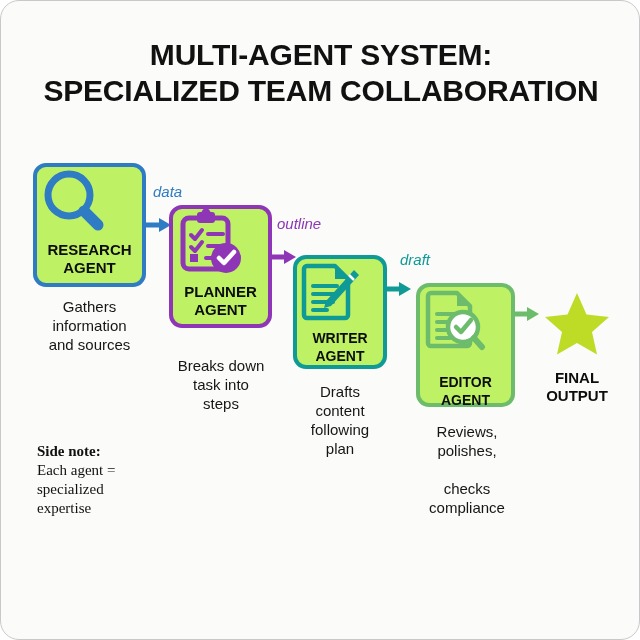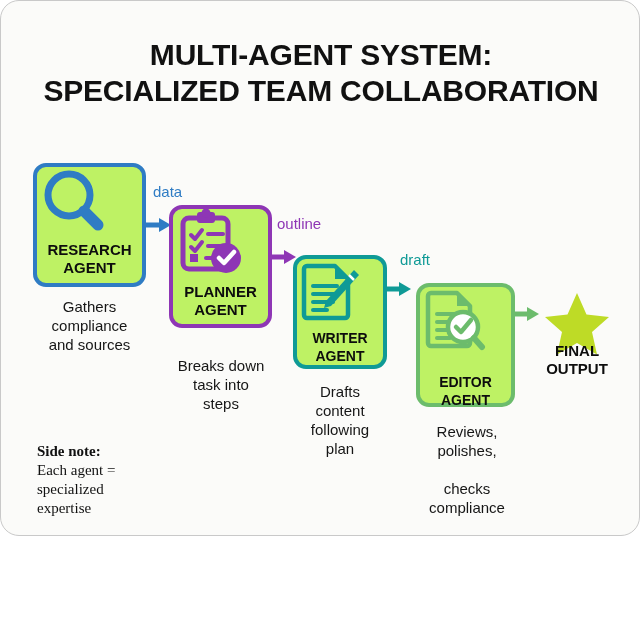--- a/index.html
+++ b/index.html
@@ -1,19 +1,19 @@
 <!DOCTYPE html>
 <html><head>
 <meta charset="utf-8">
 <style>
   html,body{margin:0;padding:0;background:#ffffff;}
   body{width:640px;height:640px;overflow:hidden;
        font-family:"Liberation Sans","DejaVu Sans",sans-serif;}
 
-  #canvas{position:relative;width:640px;height:536px;box-sizing:border-box;
+  #canvas{position:relative;width:640px;height:640px;box-sizing:border-box;
           background:#fbfbf9;border:1px solid #c9c9c9;border-radius:19px;
           overflow:hidden;padding-left:44px;}
 
   
   #title{position:absolute;left:0;top:36px;width:640px;text-align:center;
          color:#111111;font-weight:bold;font-size:30px;line-height:36px;
          letter-spacing:-0.2px;}
   #title .l2{display:block;}
 
   
@@ -37,26 +37,26 @@
   
   .cap{position:absolute;color:#161616;text-align:center;
        font-size:15px;line-height:19px;white-space:pre-line;}
   #cap-research{left:10px; top:296px;width:157px;}
   #cap-planner {left:150px;top:355px;width:140px;}
   #cap-writer  {left:280px;top:381px;width:118px;}
   #cap-editor  {left:405px;top:421px;width:122px;}
 
   
   #star{position:absolute;left:543px;top:291px;width:66px;height:64px;}
-  #final-label{position:absolute;left:521px;top:341px;width:110px;text-align:center;
+  #final-label{position:absolute;left:521px;top:368px;width:110px;text-align:center;
                font-weight:bold;font-size:15px;line-height:18px;color:#0d0d0d;
                white-space:pre-line;}
 
   
-  .elabel{position:absolute;font-size:15px;}
+  .elabel{position:absolute;font-size:15px;font-style:italic;}
   #elabel-data   {left:152px;top:182px;color:#2f7cc4;}
   #elabel-outline{left:276px;top:214px;color:#8e36b5;}
   #elabel-draft  {left:399px;top:250px;color:#0f9a96;}
 
   
   .arrow{position:absolute;}
   #arrow1{left:143px;top:216px;}
   #arrow2{left:268px;top:248px;}
   #arrow3{left:383px;top:280px;}
   #arrow4{left:511px;top:305px;}
@@ -86,21 +86,21 @@
     <span class="ico">
       <svg width="74" height="66" viewBox="0 0 74 66">
         <circle cx="32" cy="28" r="21" fill="none" stroke="#2f7cc4" stroke-width="7"></circle>
         <line x1="47" y1="44" x2="61" y2="58" stroke="#2f7cc4" stroke-width="11" stroke-linecap="round"></line>
       </svg>
     </span>
     <span class="nlabel">RESEARCH
 AGENT</span>
   </div>
   <div class="cap" id="cap-research">Gathers
-compliance
+information
 and sources</div>
 
   <div class="elabel" id="elabel-data">data</div>
   <span class="arrow" id="arrow1">
     <svg width="28" height="16" viewBox="0 0 28 16">
       <line x1="0" y1="8" x2="17" y2="8" stroke="#2f7cc4" stroke-width="5"></line>
       <path d="M15 1 L27 8 L15 15 Z" fill="#2f7cc4"></path>
     </svg>
   </span>
 

